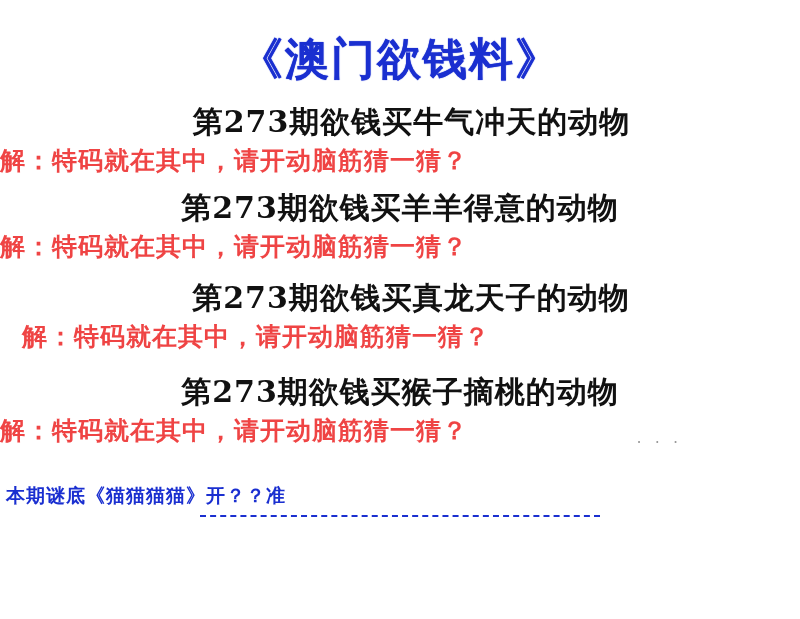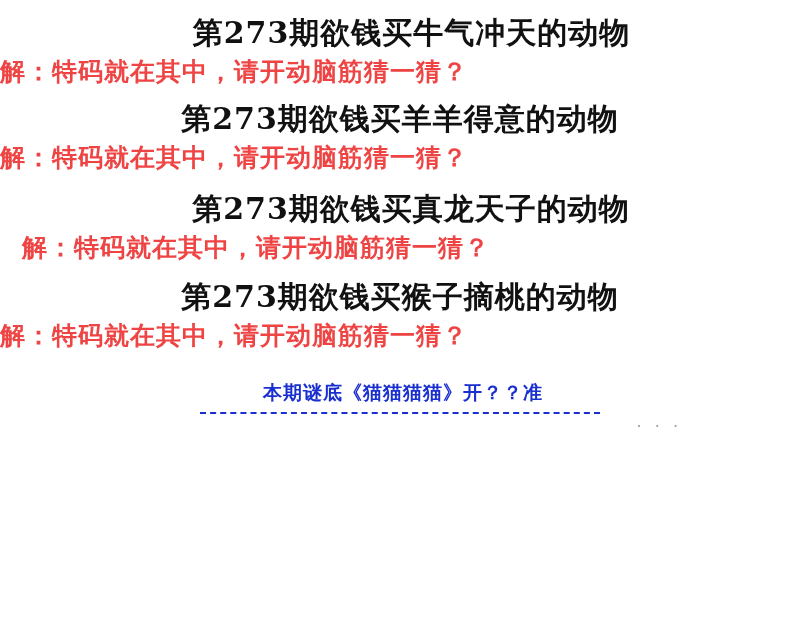--- a/index.html
+++ b/index.html
@@ -50,25 +50,24 @@
     font-weight: bold;
     letter-spacing: 1px;
     line-height: 1.3;
     margin-top: 4px;
     font-family: Liberation Serif, serif;
   }
   .block-1 .q { font-size: 30px; padding-left: 23px; }
   .block-1 .a { font-size: 25px; }
   .block-2 { margin-top: 12px; }
   .block-3 { margin-top: 16px; padding-left: 22px; }
-  .block-4 { margin-top: 14px; }
+  .block-4 { margin-top: 20px; }
 
   .footer {
-    margin-top: 28px;
-    text-align: center;
+    margin-top: 36px;
   }
   .footer-text {
     display: inline-block;
     color: #1a2fd0;
     font-size: 19px;
     font-weight: bold;
     letter-spacing: 1px;
     font-family: "DejaVu Serif", "Liberation Serif", serif;
     padding-left: 6px;
   }
@@ -86,20 +85,21 @@
     font-size: 16px;
     letter-spacing: 4px;
     font-family: "DejaVu Sans", sans-serif;
   }
 </style>
 </head>
 <body>
 
 <div class="page">
 
+  <div class="title">《澳门欲钱料》</div>
 
   <div class="block block-1">
     <div class="q">第273期欲钱买牛气冲天的动物</div>
     <div class="a">解：特码就在其中，请开动脑筋猜一猜？</div>
   </div>
 
   <div class="block block-2">
     <div class="q">第273期欲钱买羊羊得意的动物</div>
     <div class="a">解：特码就在其中，请开动脑筋猜一猜？</div>
   </div>

